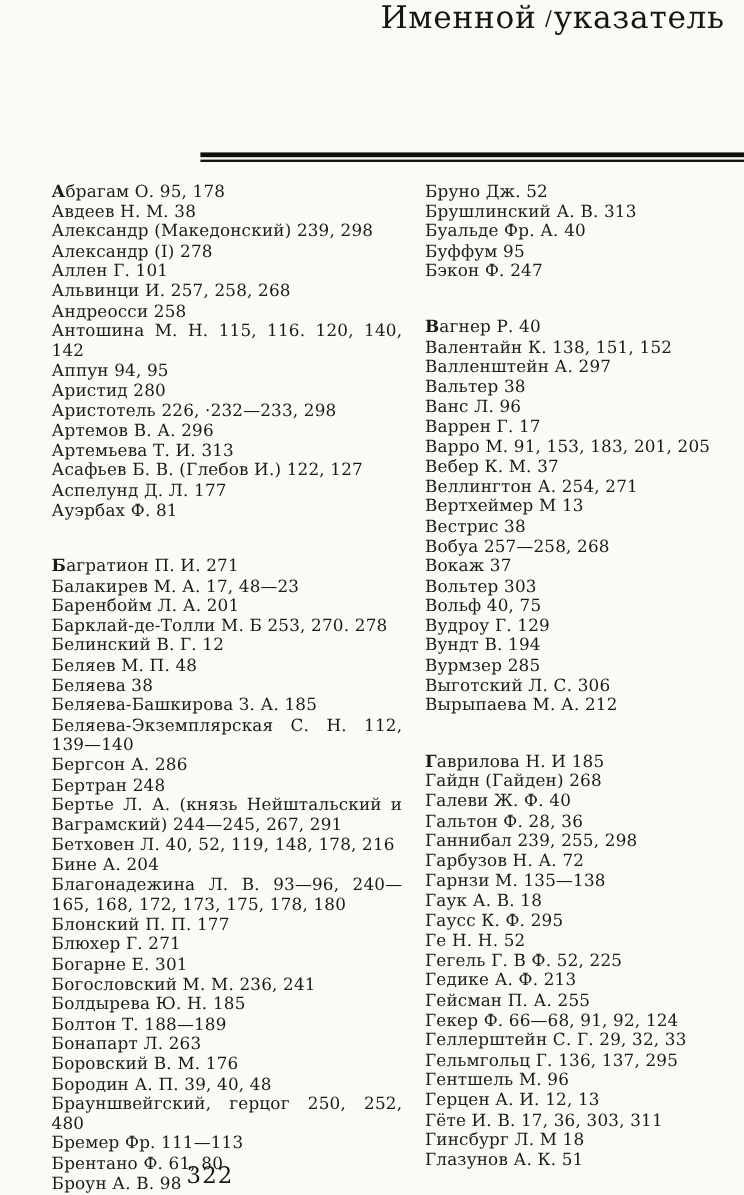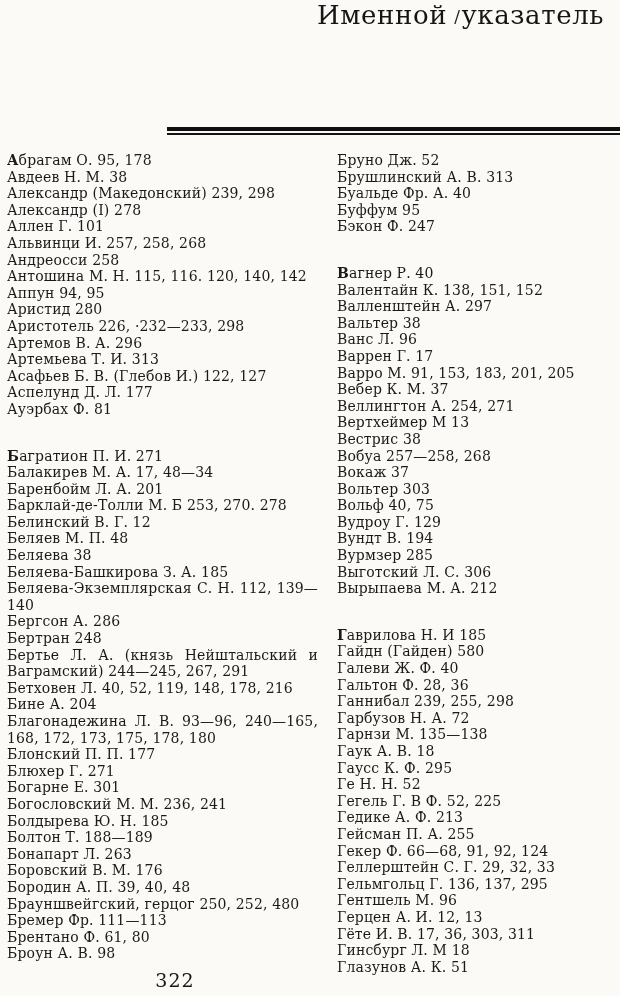--- a/index.html
+++ b/index.html
@@ -57,20 +57,21 @@
   .columns {
     position: absolute;
     top: 152px;
     left: 7px;
     width: 613px;
     display: flex;
     align-items: flex-start;
   }
   .col {
     display: block;
+    margin-left: 36px;
   }
   .col-left  { width: 311px; }
   .col-right { width: 283px; margin-left: 19px; }
   .group + .group {
     margin-top: 30px;
   }
   .entry {
     margin: 0;
     font-size: 14px;
     line-height: 16.6px;
@@ -119,21 +120,21 @@
           <p class="entry">Аристид 280</p>
           <p class="entry">Аристотель 226, ·232—233, 298</p>
           <p class="entry">Артемов В. А. 296</p>
           <p class="entry">Артемьева Т. И. 313</p>
           <p class="entry">Асафьев Б. В. (Глебов И.) 122, 127</p>
           <p class="entry">Аспелунд Д. Л. 177</p>
           <p class="entry">Ауэрбах Ф. 81</p>
         </div>
         <div class="group">
           <p class="entry"><span class="lead">Б</span>агратион П. И. 271</p>
-          <p class="entry">Балакирев М. А. 17, 48—34</p>
+          <p class="entry">Балакирев М. А. 17, 48—23</p>
           <p class="entry">Баренбойм Л. А. 201</p>
           <p class="entry">Барклай-де-Толли М. Б 253, 270. 278</p>
           <p class="entry">Белинский В. Г. 12</p>
           <p class="entry">Беляев М. П. 48</p>
           <p class="entry">Беляева 38</p>
           <p class="entry">Беляева-Башкирова З. А. 185</p>
           <p class="entry">Беляева-Экземплярская С. Н. 112, 139—140</p>
           <p class="entry">Бергсон А. 286</p>
           <p class="entry">Бертран 248</p>
           <p class="entry">Бертье Л. А. (князь Нейштальский и Ваграмский) 244—245, 267, 291</p>
@@ -180,21 +181,21 @@
           <p class="entry">Вольтер 303</p>
           <p class="entry">Вольф 40, 75</p>
           <p class="entry">Вудроу Г. 129</p>
           <p class="entry">Вундт В. 194</p>
           <p class="entry">Вурмзер 285</p>
           <p class="entry">Выготский Л. С. 306</p>
           <p class="entry">Вырыпаева М. А. 212</p>
         </div>
         <div class="group">
           <p class="entry"><span class="lead">Г</span>аврилова Н. И 185</p>
-          <p class="entry">Гайдн (Гайден) 580</p>
+          <p class="entry">Гайдн (Гайден) 268</p>
           <p class="entry">Галеви Ж. Ф. 40</p>
           <p class="entry">Гальтон Ф. 28, 36</p>
           <p class="entry">Ганнибал 239, 255, 298</p>
           <p class="entry">Гарбузов Н. А. 72</p>
           <p class="entry">Гарнзи М. 135—138</p>
           <p class="entry">Гаук А. В. 18</p>
           <p class="entry">Гаусс К. Ф. 295</p>
           <p class="entry">Ге Н. Н. 52</p>
           <p class="entry">Гегель Г. В Ф. 52, 225</p>
           <p class="entry">Гедике А. Ф. 213</p>

